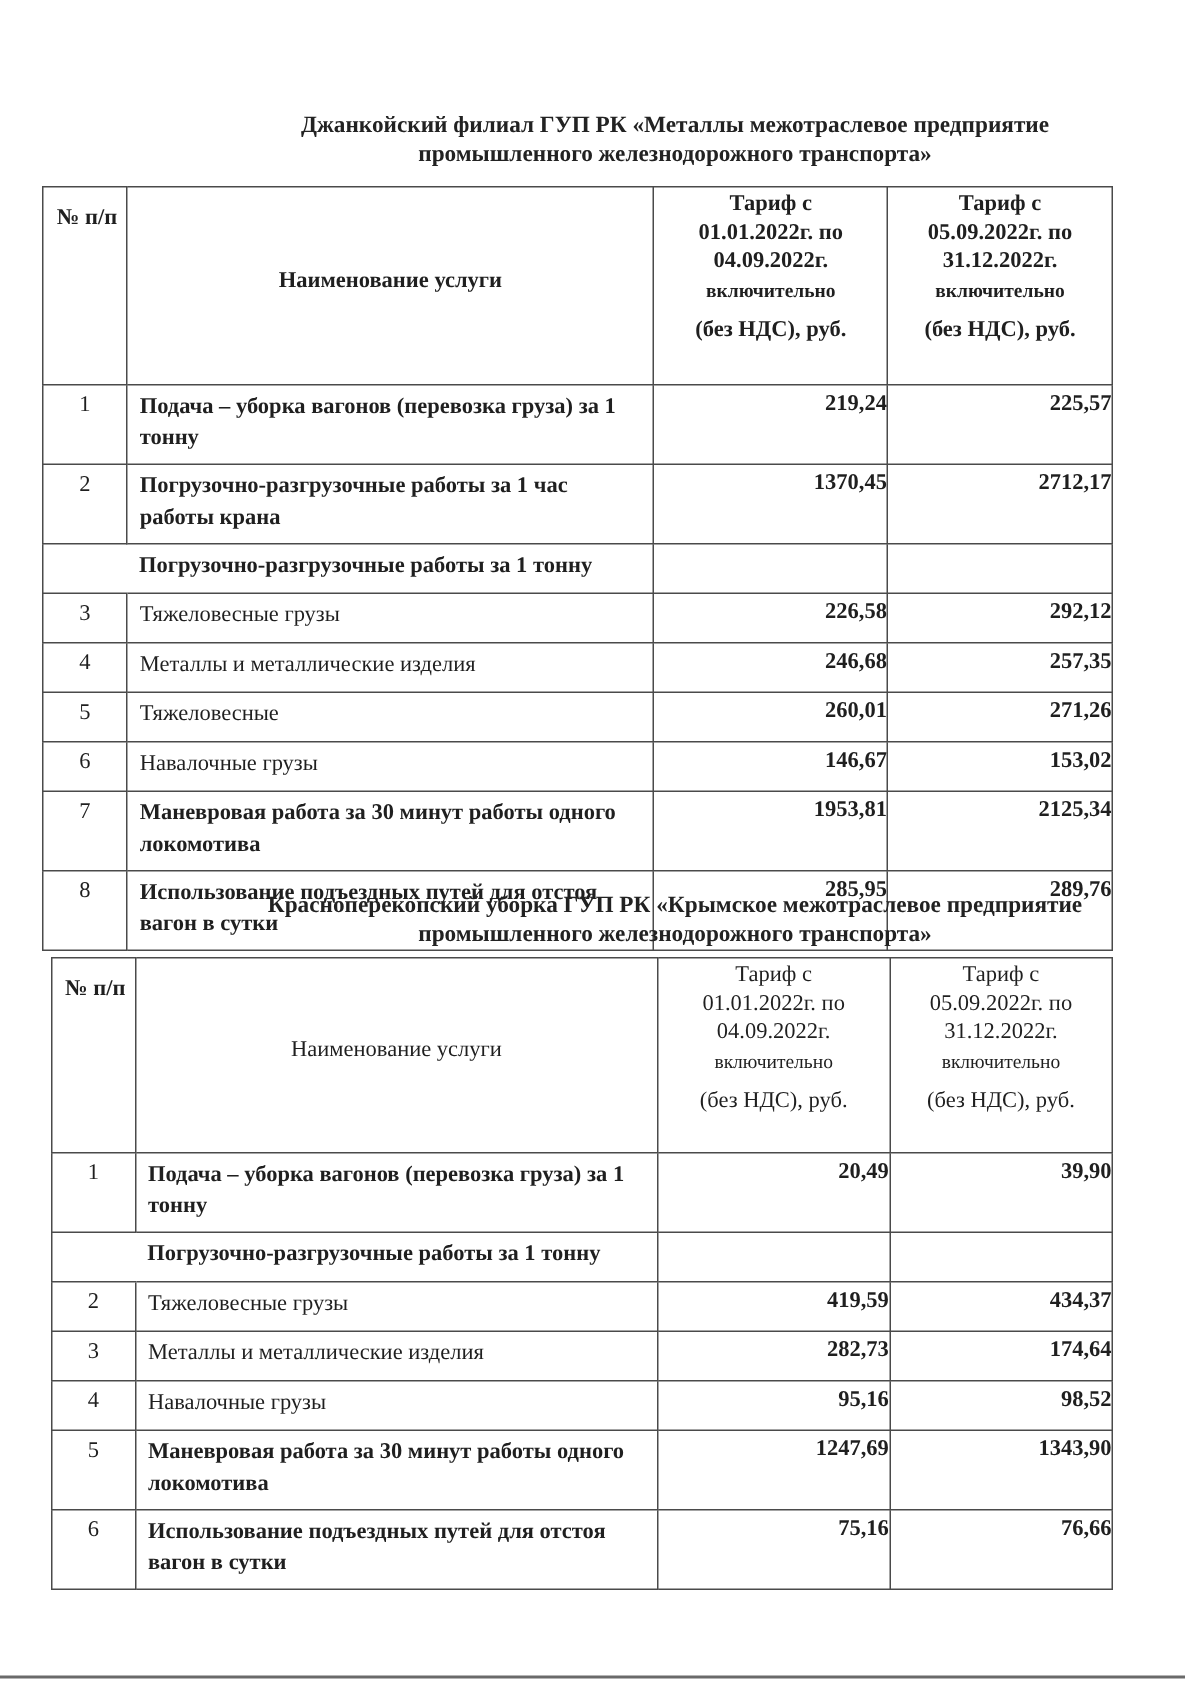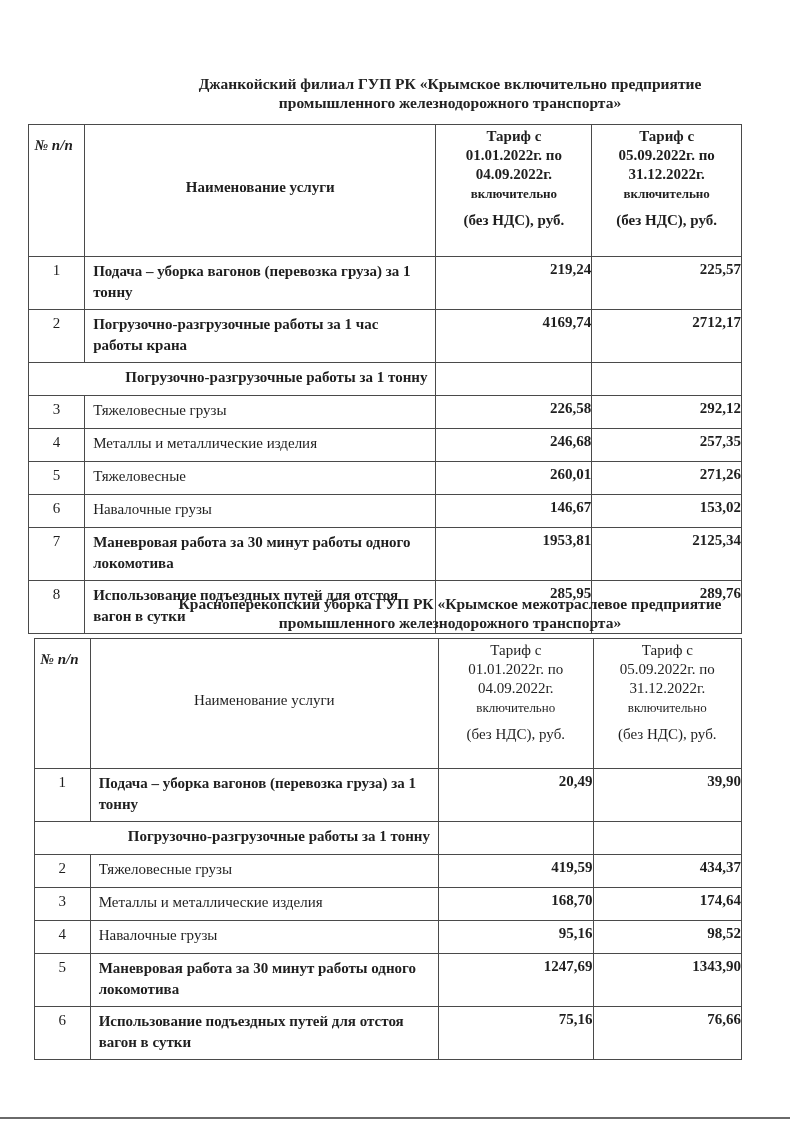--- a/index.html
+++ b/index.html
@@ -24,47 +24,47 @@
   #table2 { left: 34px; top: 638px; width: 708px; }
   table.tariffs td, table.tariffs th {
     border: 1px solid #4a4a4a; padding: 0; vertical-align: top;
   }
   table.tariffs th { font-weight: bold; }
   .col-num { width: 54px; }
   .col-name { width: 338px; }
   .col-t1 { width: 150px; }
   .col-t2 { width: 144px; }
 
-  .h-num { text-align: center; padding: 10px 6px 0 0 !important; font-weight: bold; line-height: 21px; font-style: italic; }
+  .h-num { text-align: right; padding: 10px 6px 0 0 !important; font-weight: bold; line-height: 21px; }
   .h-name { vertical-align: middle !important; text-align: center; font-weight: bold; padding-bottom: 6px !important; }
   .h-tariff { text-align: center; font-weight: bold; line-height: 19px; padding: 2px 2px 6px 2px !important; }
   .h-tariff .unit { display: block; margin-top: 8px; }
   .h-tariff .incl { font-size: 13px; }
 
   .num { text-align: center; padding-top: 5px !important; }
   .name { padding: 4px 8px 4px 8px !important; line-height: 21px; margin-left: 17px; }
   .name.bold { font-weight: bold; }
   .val { text-align: right; font-weight: bold; padding-top: 4px !important; }
   .sub td { height: 24px; }
-  .sub .name { font-weight: bold; padding-top: 4px !important; text-align: right; }
+  .sub .name { font-weight: bold; padding-top: 4px !important; }
 
   #table1 .row-tall td { height: 44px; }
   #table1 .row-small td { height: 24px; }
   #table2 .row-tall td { height: 44px; }
   #table2 .row-small td { height: 24px; }
 
   #bottom-rule {
     position: absolute; left: 0; top: 1117px; width: 790px; height: 2px; background: #6a6a6a;
   }
 </style>
 </head>
 <body>
 
 <div id="title1" class="section-title">
-  <div>Джанкойский филиал ГУП РК «Крымское включительно предприятие</div>
+  <div>Джанкойский филиал ГУП РК «Металлы межотраслевое предприятие</div>
   <div>промышленного железнодорожного транспорта»</div>
 </div>
 
 <table id="table1" class="tariffs">
   <colgroup>
       <col class="col-num">
       <col class="col-name">
       <col class="col-t1">
       <col class="col-t2">
     </colgroup>
@@ -91,21 +91,21 @@
   <tbody>
       <tr class="row-tall">
         <td class="num">1</td>
         <td class="name bold">Подача – уборка вагонов (перевозка груза) за 1 тонну</td>
         <td class="val">219,24</td>
         <td class="val">225,57</td>
       </tr>
       <tr class="row-tall">
         <td class="num">2</td>
         <td class="name bold">Погрузочно-разгрузочные работы за 1 час работы крана</td>
-        <td class="val">4169,74</td>
+        <td class="val">1370,45</td>
         <td class="val">2712,17</td>
       </tr>
       <tr class="sub">
         <td style="border-right:none"></td>
         <td class="name" style="border-left:none">Погрузочно-разгрузочные работы за 1 тонну</td>
         <td></td>
         <td></td>
       </tr>
       <tr class="row-small">
         <td class="num">3</td>
@@ -193,21 +193,21 @@
       </tr>
       <tr class="row-small">
         <td class="num">2</td>
         <td class="name">Тяжеловесные грузы</td>
         <td class="val">419,59</td>
         <td class="val">434,37</td>
       </tr>
       <tr class="row-small">
         <td class="num">3</td>
         <td class="name">Металлы и металлические изделия</td>
-        <td class="val">168,70</td>
+        <td class="val">282,73</td>
         <td class="val">174,64</td>
       </tr>
       <tr class="row-small">
         <td class="num">4</td>
         <td class="name">Навалочные грузы</td>
         <td class="val">95,16</td>
         <td class="val">98,52</td>
       </tr>
       <tr class="row-tall">
         <td class="num">5</td>

